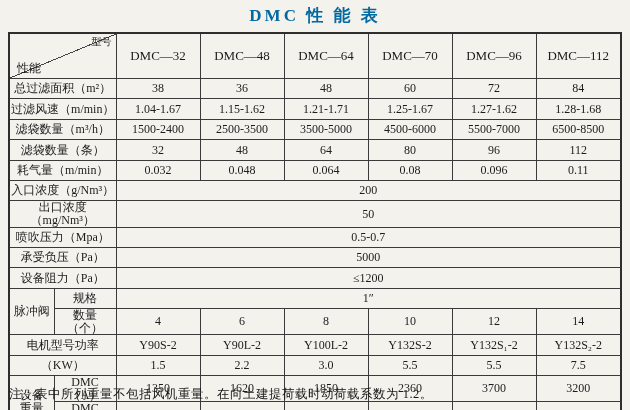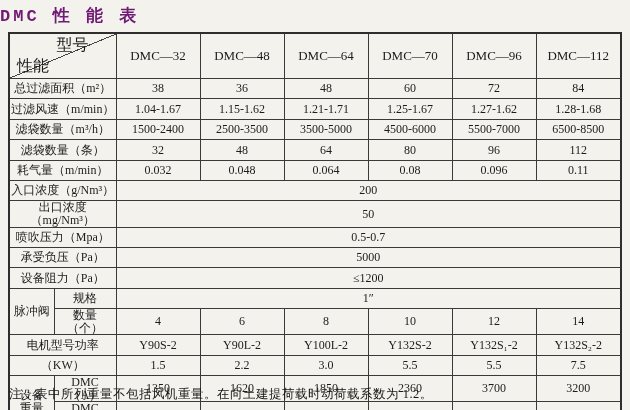--- a/index.html
+++ b/index.html
@@ -7,25 +7,25 @@
     width: 630px; height: 410px;
     background: #f4f2ed;
     font-family: "Liberation Serif", "DejaVu Serif", serif;
     color: #1c1c1c;
     position: relative;
     overflow: hidden;
   }
   .page-title {
     position: absolute;
     top: 4px; left: 0; width: 100%;
+    text-align: center;
     font-size: 17px;
     font-weight: 700;
     letter-spacing: 3px;
-    color: #701a75;
-    font-family: Liberation Mono, monospace;
+    color: #0369a1;
   }
   table.spec {
     position: absolute;
     left: 8px; top: 32px;
     width: 612px;
     border-collapse: collapse;
     table-layout: fixed;
     background: transparent;
   }
   table.spec td {
@@ -40,24 +40,24 @@
     overflow: hidden;
   }
   table.spec { border: 2px solid #2e2e2e; }
   tr.header-row td { height: 44px; font-size: 13px; }
   td.diag {
     position: relative;
     background: linear-gradient(to bottom right,
       transparent 49.4%, #444 49.4%, #444 50.6%, transparent 50.6%);
   }
   td.diag .corner-tr {
-    position: absolute; top: 3px; right: 27px; font-size: 16px;
+    position: absolute; top: 3px; right: 4px; font-size: 10px;
   }
   td.diag .corner-bl {
-    position: absolute; bottom: 3px; left: 7px; font-size: 16px;
+    position: absolute; bottom: 3px; left: 7px; font-size: 12px;
   }
   td.group-cell { white-space: pre-line; }
   .footnote {
     position: absolute;
     left: 9px; top: 386px;
     font-size: 12.5px;
     font-weight: 400;
     color: #161616;
     letter-spacing: 0.5px;
   }

